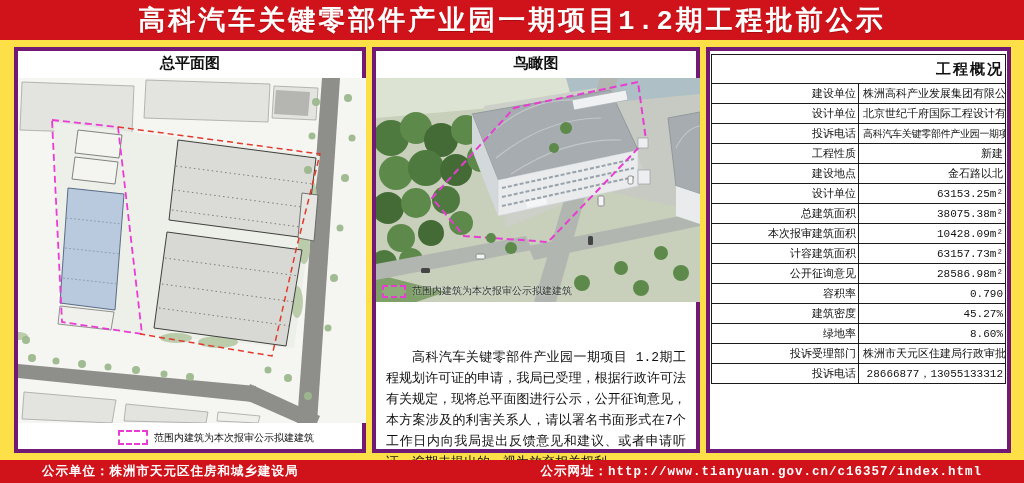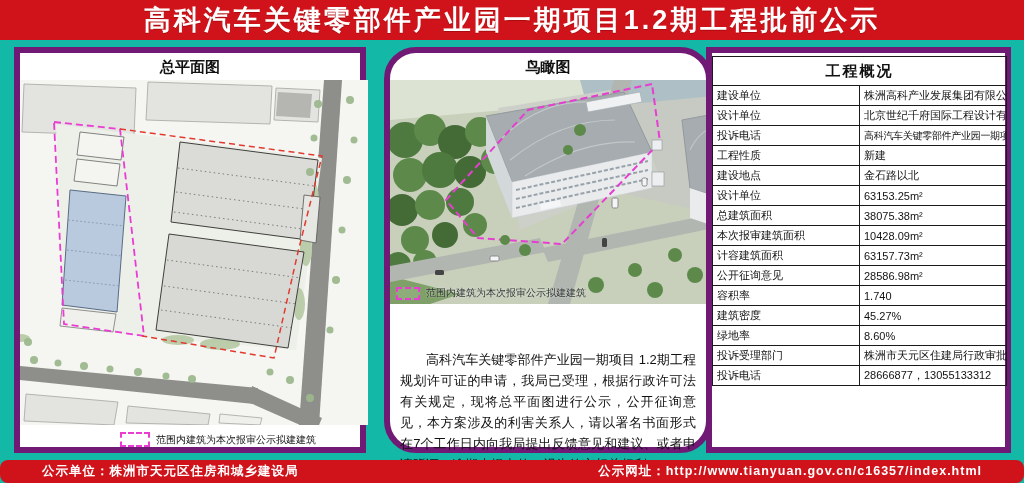--- a/index.html
+++ b/index.html
@@ -1,32 +1,32 @@
 <!DOCTYPE html>
 <html><head>
 <meta charset="utf-8">
 <style>
   html,body{margin:0;padding:0;width:1024px;height:483px;overflow:hidden;background:#ffffff;
     font-family:"Liberation Sans","DejaVu Sans",sans-serif;}
-  .poster{position:relative;width:1024px;height:483px;background:#14b8a6;}
+  .poster{position:relative;width:1024px;height:483px;background:#fde047;font-family:Liberation Mono, monospace;}
 
   
   .banner-top{position:absolute;left:0;top:0;width:1024px;height:40px;background:#d0121a;
     display:flex;align-items:center;justify-content:center;}
   .banner-top .title{color:#ffffff;font-size:27px;font-weight:bold;letter-spacing:3px;white-space:nowrap;
     text-shadow:0 1px 0 rgba(120,0,0,.4);}
   .banner-bottom{position:absolute;left:0;top:460px;width:1024px;height:23px;background:#d0121a;
-    display:flex;align-items:center;justify-content:space-between;padding:0 42px;box-sizing:border-box;border-radius:8px;}
+    display:flex;align-items:center;justify-content:space-between;padding:0 42px;box-sizing:border-box;}
   .footer-seg{color:#ffffff;font-size:12.5px;font-weight:bold;letter-spacing:1px;white-space:nowrap;}
 
   
-  .panel{position:absolute;top:47px;height:406px;background:#ffffff;border:6px solid #701a75;box-sizing:border-box;}
+  .panel{position:absolute;top:47px;height:406px;background:#ffffff;border:4px solid #701a75;box-sizing:border-box;}
   #panel-site{left:14px;width:352px;}
-  #panel-aerial{left:384px;width:328px;border-radius:32px;}
-  #panel-table{left:706px;width:305px;}
+  #panel-aerial{left:372px;width:328px;}
+  #panel-table{left:706px;width:305px;text-align:right;}
   .panel-title{height:27px;line-height:27px;text-align:center;font-size:15px;font-weight:bold;color:#111;}
 
   
   .plan-wrap{width:348px;height:345px;}
   .legend-row{display:flex;align-items:center;margin-top:7px;padding-left:100px;}
   .legend-box{width:26px;height:11px;border:2px dashed #ea3cd3;margin-right:6px;flex:0 0 auto;}
   .legend-text{font-size:10px;color:#111;white-space:nowrap;}
 
   
   .aerial-wrap{position:relative;width:324px;height:224px;}
@@ -277,21 +277,21 @@
         <tr>
             <td class="lbl">计容建筑面积</td>
             <td class="val">63157.73m²</td>
           </tr>
         <tr>
             <td class="lbl">公开征询意见</td>
             <td class="val">28586.98m²</td>
           </tr>
         <tr>
             <td class="lbl">容积率</td>
-            <td class="val">1.740</td>
+            <td class="val">0.790</td>
           </tr>
         <tr>
             <td class="lbl">建筑密度</td>
             <td class="val">45.27%</td>
           </tr>
         <tr>
             <td class="lbl">绿地率</td>
             <td class="val">8.60%</td>
           </tr>
         <tr>

